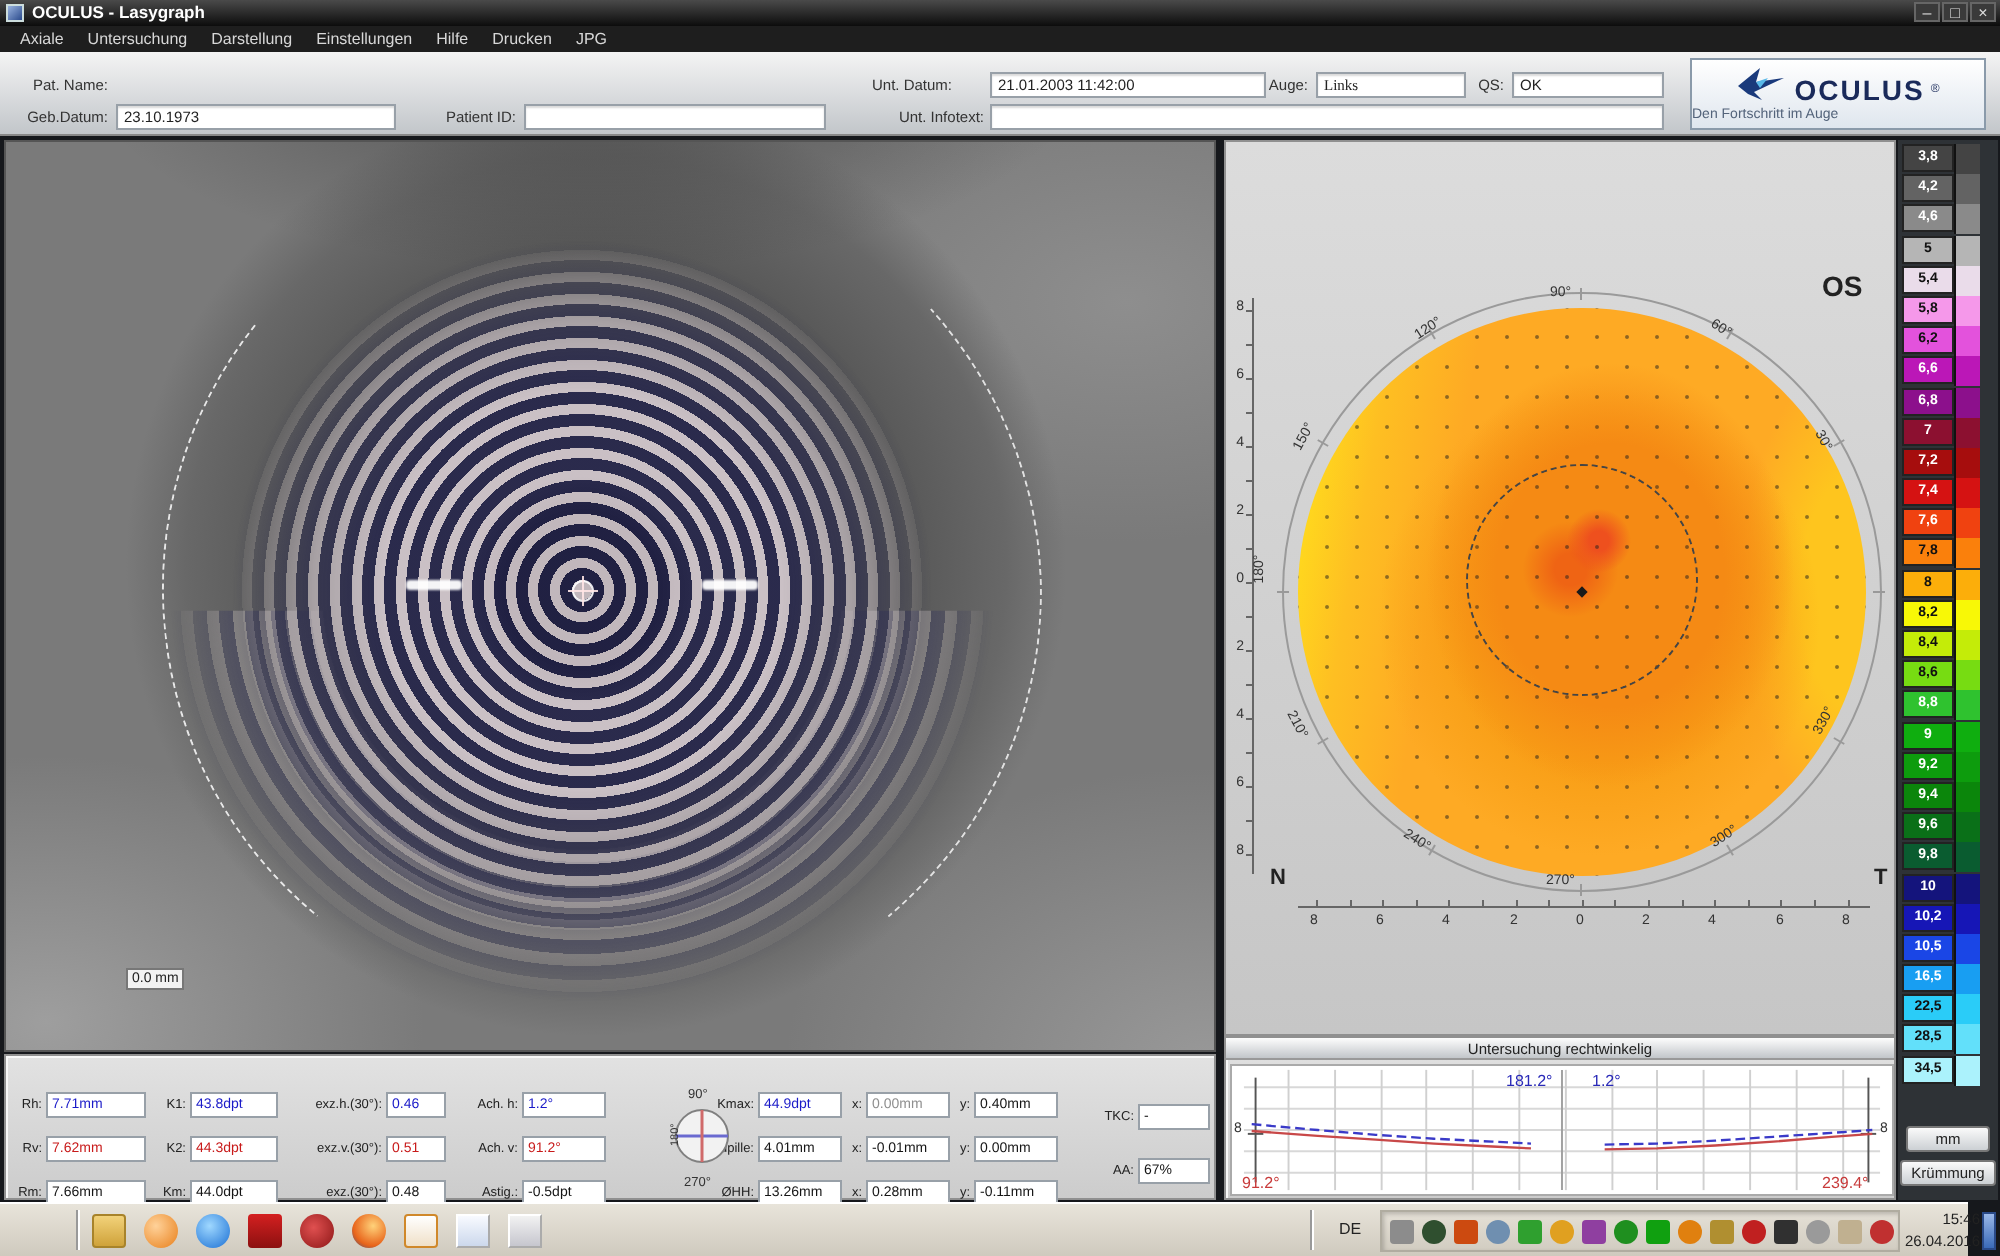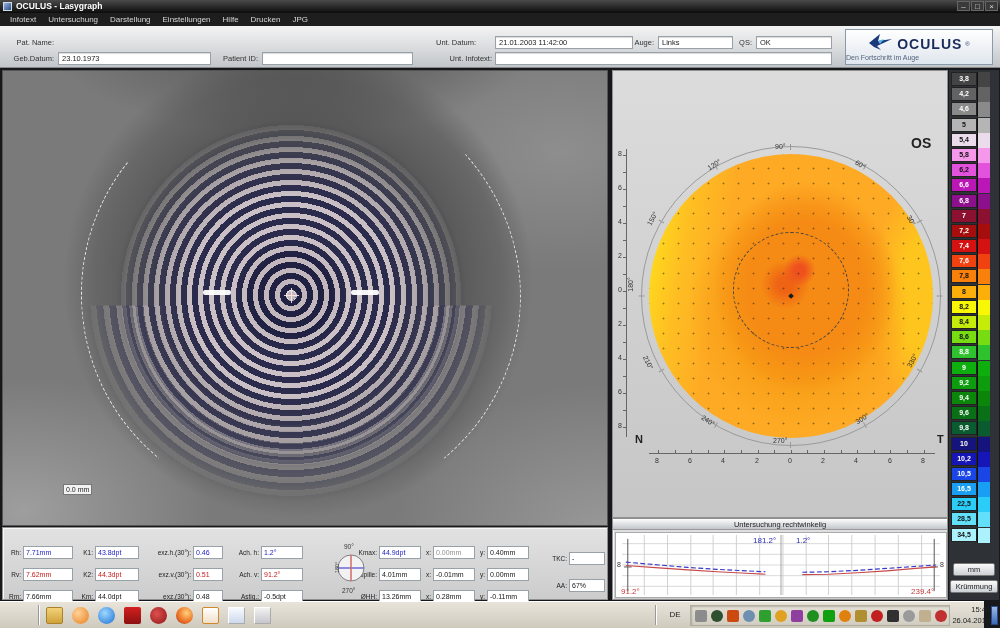--- a/index.html
+++ b/index.html
@@ -107,39 +107,39 @@
 
   <div class="abs titlebar">
     <div class="abs titleicon"></div>
     <div class="abs titletext">OCULUS - Lasygraph</div>
     <div class="abs wctl" style="right:30px;">–</div>
     <div class="abs wctl" style="right:16px;">□</div>
     <div class="abs wctl" style="right:2px;">×</div>
   </div>
 
   <div class="abs menubar" id="menubar">
-      <div class="menu-item">Infotext</div>
+      <div class="menu-item">Axiale</div>
       <div class="menu-item">Untersuchung</div>
       <div class="menu-item">Darstellung</div>
       <div class="menu-item">Einstellungen</div>
       <div class="menu-item">Hilfe</div>
       <div class="menu-item">Drucken</div>
       <div class="menu-item">JPG</div>
     </div>
 
   <div class="abs hdr">
     <div class="lb" style="left:6px;top:11px;width:48px;">Pat. Name:</div>
     <div class="lb" style="left:420px;top:11px;width:56px;">Unt. Datum:</div>
     <div class="inp" style="left:495px;top:10px;width:138px;">21.01.2003 11:42:00</div>
     <div class="lb" style="left:628px;top:11px;width:26px;">Auge:</div>
-    <div class="inp" style="left:658px;top:10px;width:75px;">Links</div>
+    <div class="inp" style="left:658px;top:10px;width:75px;font-family:Liberation Serif, serif;">Links</div>
     <div class="lb" style="left:735px;top:11px;width:17px;">QS:</div>
     <div class="inp" style="left:756px;top:10px;width:76px;">OK</div>
     <div class="lb" style="left:6px;top:27px;width:48px;">Geb.Datum:</div>
-    <div class="inp" style="left:58px;top:26px;width:153px;">23.10.1973</div>
+    <div class="inp" style="left:58px;top:26px;width:140px;">23.10.1973</div>
     <div class="lb" style="left:214px;top:27px;width:44px;">Patient ID:</div>
     <div class="inp" style="left:262px;top:26px;width:151px;"></div>
     <div class="lb" style="left:428px;top:27px;width:64px;">Unt. Infotext:</div>
     <div class="inp" style="left:495px;top:26px;width:337px;"></div>
   </div>
 
   <div class="abs logobox">
     <div class="logorow">
       <span>
         <svg width="26" height="18" viewBox="0 0 26 18">

